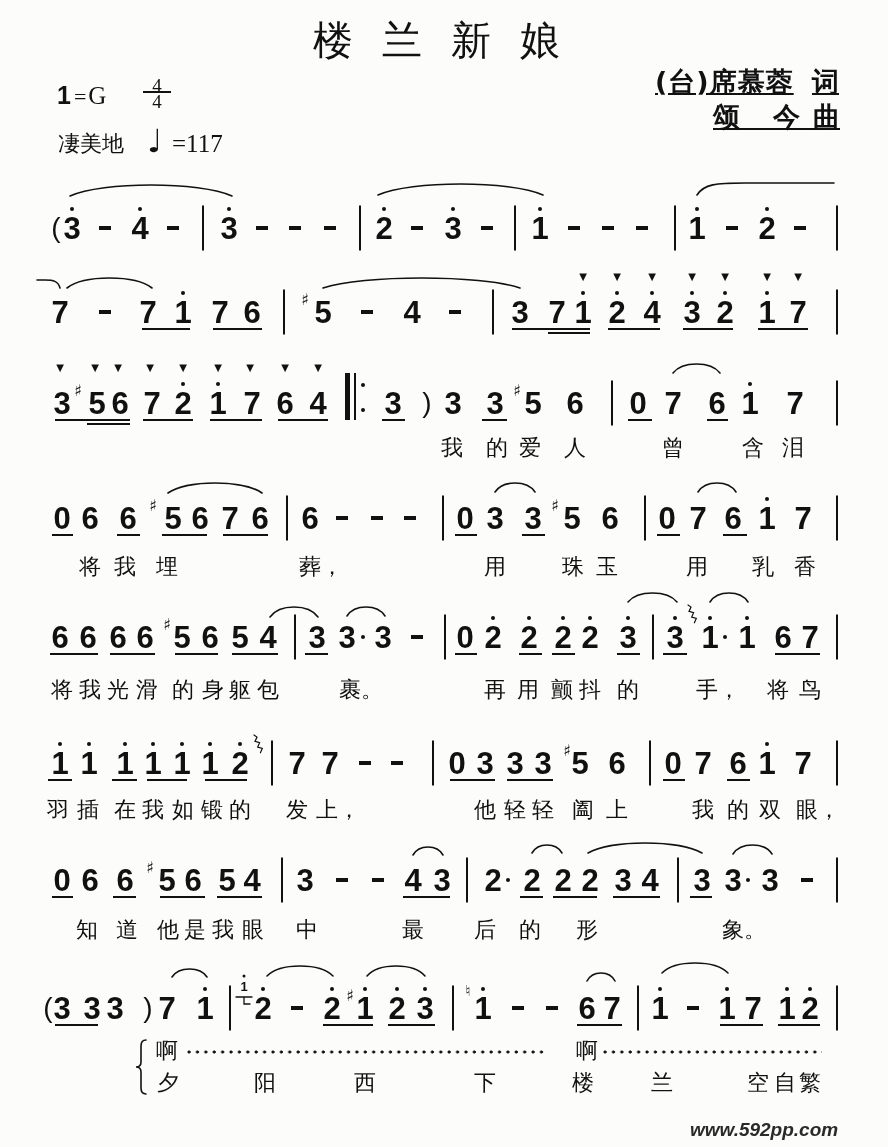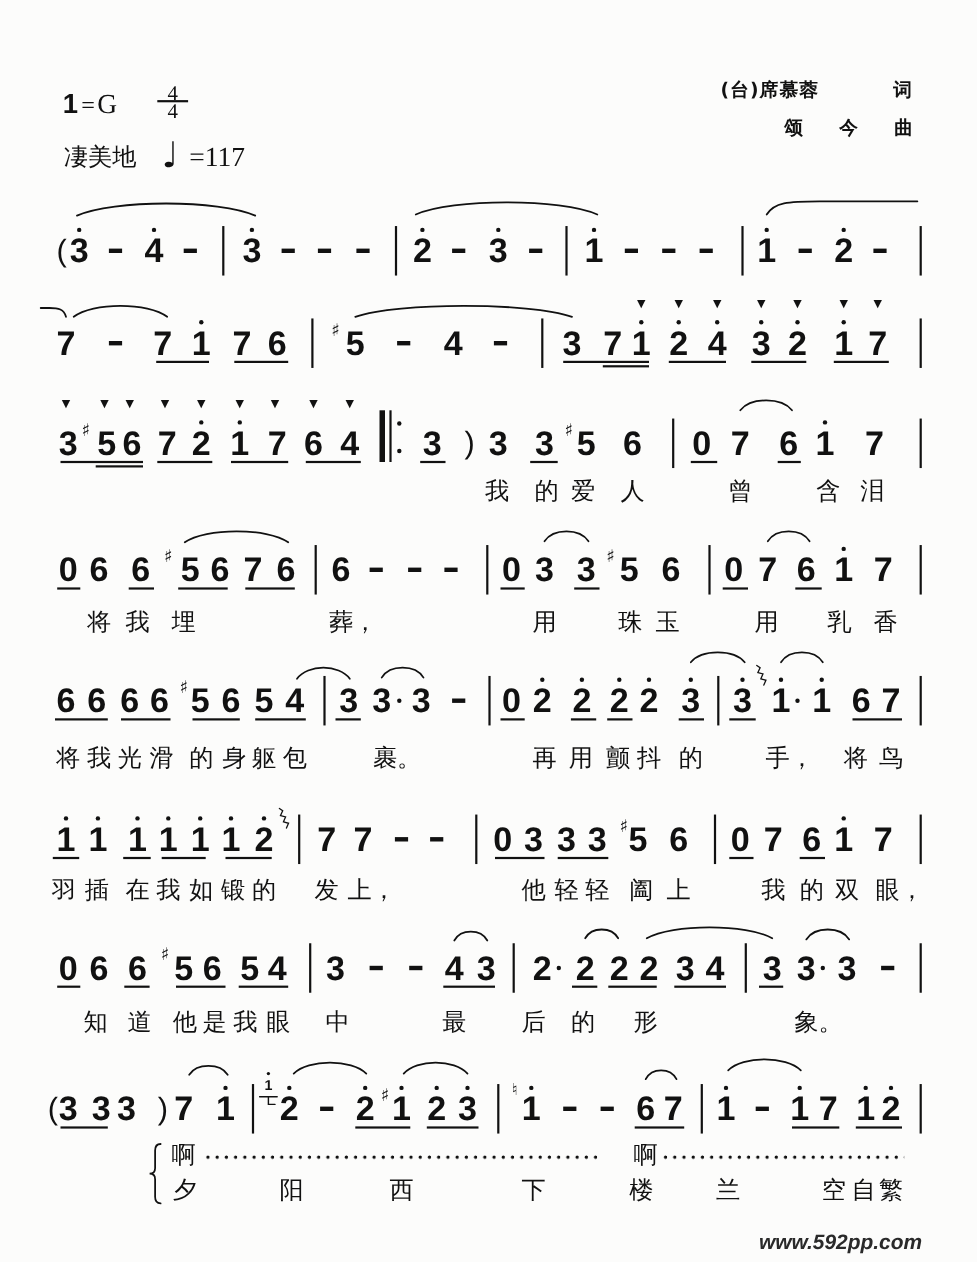--- a/index.html
+++ b/index.html
@@ -21,21 +21,21 @@
   .timesig { left: 143px; top: 78px; width: 28px; height: 32px; }
   .ts-num, .ts-den { position: absolute; left: 0; width: 28px; text-align: center; font-family: "Liberation Serif", serif; font-size: 19px; line-height: 15px; }
   .ts-num { top: 0; }
   .ts-den { top: 16px; }
   .ts-line { position: absolute; left: 0; top: 13px; width: 28px; height: 1.5px; background: #111; }
 
   .expr { left: 58px; top: 132px; font-size: 22px; line-height: 24px; }
   .tempo-note { left: 147px; top: 124px; font-size: 32px; line-height: 34px; font-family: "DejaVu Sans", sans-serif; }
   .tempo-val { left: 172px; top: 131px; font-family: "Liberation Serif", serif; font-size: 25px; line-height: 25px; }
 
-  .credit { font-size: 17px; line-height: 24px; font-weight: bold; }
+  .credit { font-size: 27px; line-height: 24px; font-weight: bold; text-decoration: underline; }
   .lyricist { left: 655px; top: 70px; letter-spacing: 1px; }
   .lyricist-role { left: 812px; top: 70px; }
   .composer { left: 713px; top: 105px; letter-spacing: 33px; }
   .composer-role { left: 813px; top: 105px; }
 
   .watermark { left: 690px; top: 1119px; font-family: "Liberation Sans", sans-serif; font-style: italic; font-weight: bold; font-size: 19px; line-height: 22px; color: #2a2a2a; }
 
   #score { position: absolute; left: 0; top: 0; width: 888px; height: 1147px; }
   .row { position: absolute; left: 0; top: 0; width: 0; height: 0; }
   .n { position: absolute; transform: translate(-50%, -50%); font-family: "Liberation Sans", sans-serif; font-weight: bold; font-size: 31px; line-height: 1; white-space: nowrap; }
@@ -56,20 +56,21 @@
   .lyr { position: absolute; font-family: "DejaVu Sans", sans-serif; font-size: 22px; line-height: 24px; white-space: nowrap; }
   .leader { position: absolute; height: 4px; transform: translateY(-1px); color: transparent; font-size: 1px; overflow: hidden;
     background: radial-gradient(circle at 2px 2px, #111 1.3px, transparent 1.8px) 0 0 / 8.4px 4px repeat-x; }
   #score-lines { position: absolute; left: 0; top: 0; width: 888px; height: 1147px; pointer-events: none; }
   #score-lines path { fill: none; stroke: #111; stroke-linecap: round; }
 </style>
 </head>
 <body>
 
 <div id="page">
+  <div class="abs title">楼兰新娘</div>
 
   <div class="abs key">
     <span class="key-tonic">1</span>
     <span class="key-eq">=</span>
     <span class="key-note">G</span>
   </div>
 
   <div class="abs timesig">
     <span class="ts-num">4</span>
     <span class="ts-line"></span>

